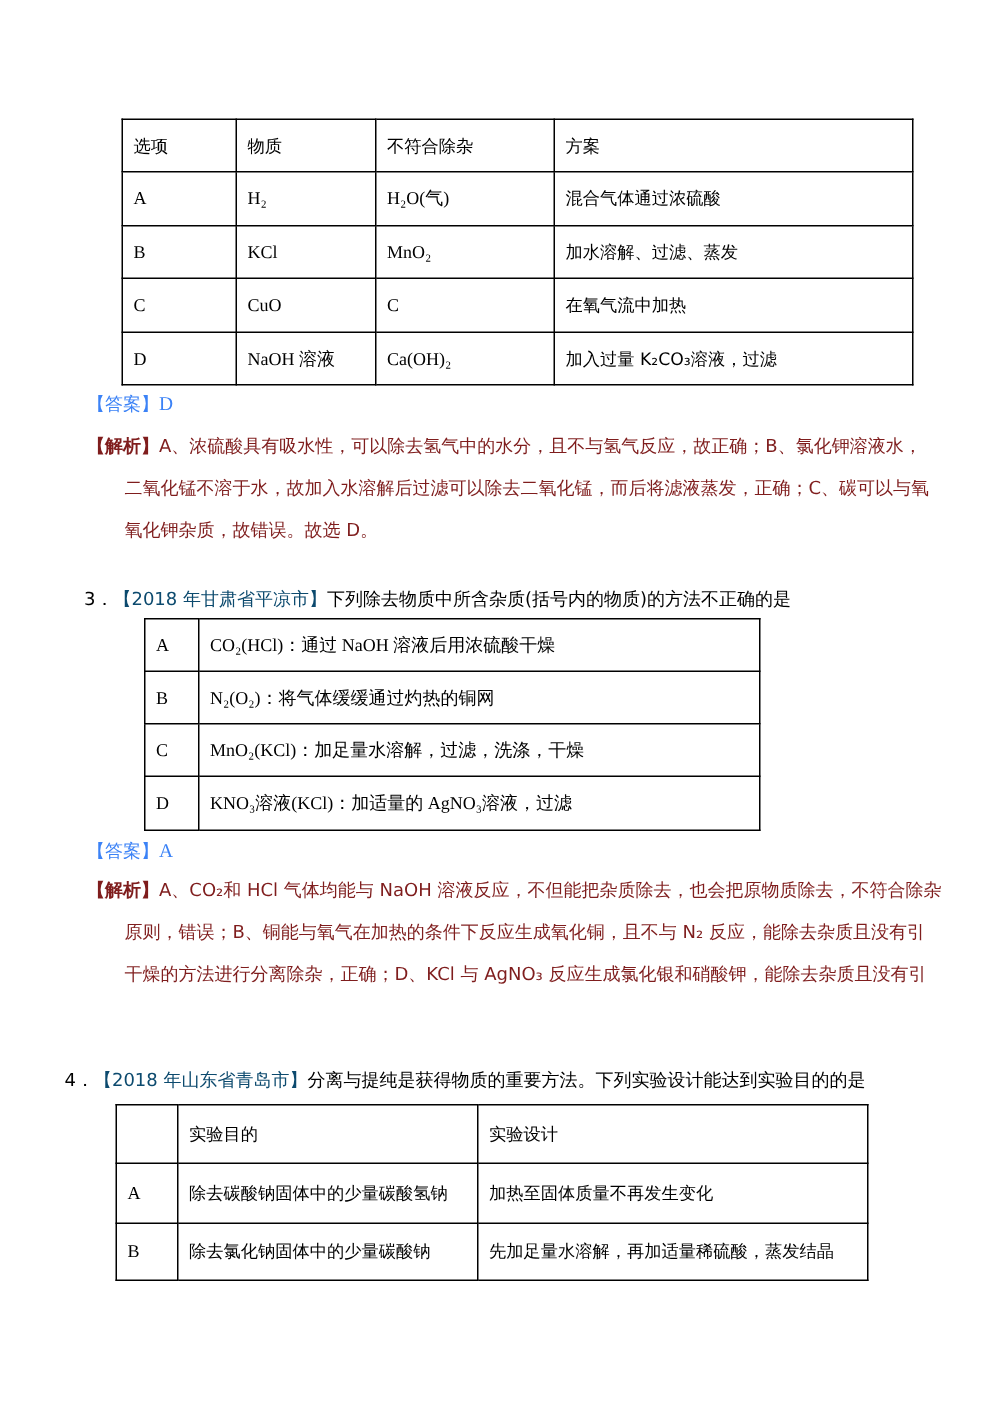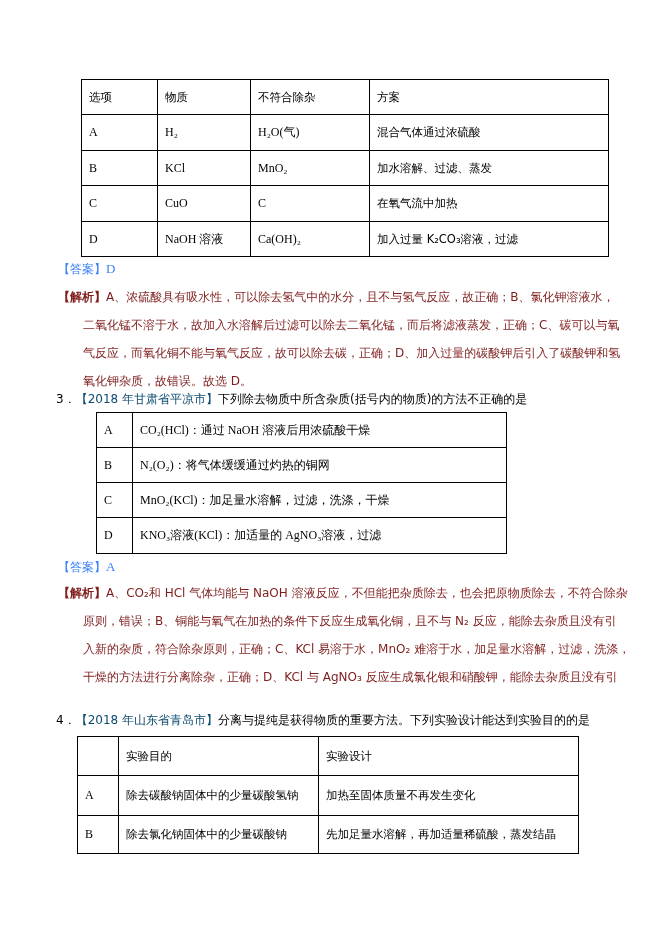--- a/index.html
+++ b/index.html
@@ -61,21 +61,20 @@
 </tbody>
   </table>
 
 <div class="para red" style="left:58px; top:255px;">
   <span>【答案】</span><span class="latin">D</span>
 </div>
 
 <div class="para darkred" style="left:58px; top:283px;">
   <div><span class="bold">【解析】</span><span>A、浓硫酸具有吸水性，可以除去氢气中的水分，且不与氢气反应，故正确；B、氯化钾溶液水，</span></div>
   <div style="padding-left:25px">二氧化锰不溶于水，故加入水溶解后过滤可以除去二氧化锰，而后将滤液蒸发，正确；C、碳可以与氧</div>
-  <div style="padding-left:25px">气反应，而氧化铜不能与氧气反应，故可以除去碳，正确；D、加入过量的碳酸钾后引入了碳酸钾和氢</div>
   <div style="padding-left:25px">氧化钾杂质，故错误。故选 D。</div>
 </div>
 
 <div class="para" style="left:56px; top:385px;">
   <span>3．</span><span class="blue">【2018 年甘肃省平凉市】</span><span>下列除去物质中所含杂质(括号内的物质)的方法不正确的是</span>
 </div>
 
 <table class="grid" style="left:96px; top:412px; width:410px;">
   <colgroup>
       <col style="width:36px">
@@ -101,25 +100,24 @@
 </tbody>
   </table>
 
 <div class="para red" style="left:58px; top:553px;">
   <span>【答案】</span><span class="latin">A</span>
 </div>
 
 <div class="para darkred" style="left:58px; top:579px;">
   <div><span class="bold">【解析】</span><span>A、CO₂和 HCl 气体均能与 NaOH 溶液反应，不但能把杂质除去，也会把原物质除去，不符合除杂</span></div>
   <div style="padding-left:25px">原则，错误；B、铜能与氧气在加热的条件下反应生成氧化铜，且不与 N₂ 反应，能除去杂质且没有引</div>
-  <div style="padding-left:25px">入新的杂质，符合除杂原则，正确；C、KCl 易溶于水，MnO₂ 难溶于水，加足量水溶解，过滤，洗涤，</div>
   <div style="padding-left:25px">干燥的方法进行分离除杂，正确；D、KCl 与 AgNO₃ 反应生成氯化银和硝酸钾，能除去杂质且没有引</div>
 </div>
 
-<div class="para" style="left:56px; top:706px;">
+<div class="para" style="left:43px; top:706px;">
   <span>4．</span><span class="blue">【2018 年山东省青岛市】</span><span>分离与提纯是获得物质的重要方法。下列实验设计能达到实验目的的是</span>
 </div>
 
 <table class="grid" style="left:77px; top:736px; width:501px;">
   <colgroup>
       <col style="width:41px">
       <col style="width:200px">
       <col style="width:260px">
     </colgroup>
   <tbody>

